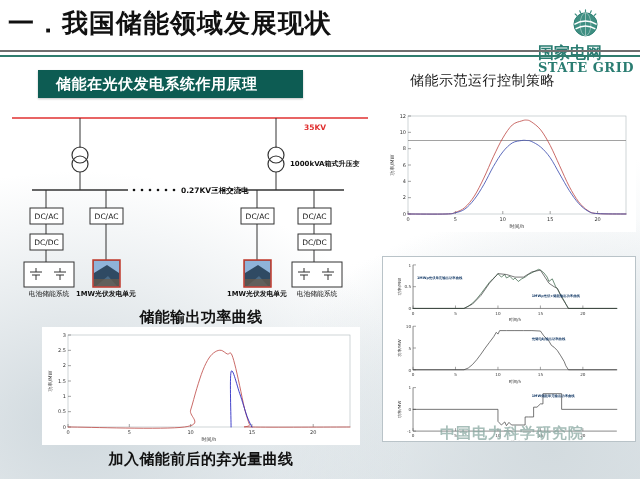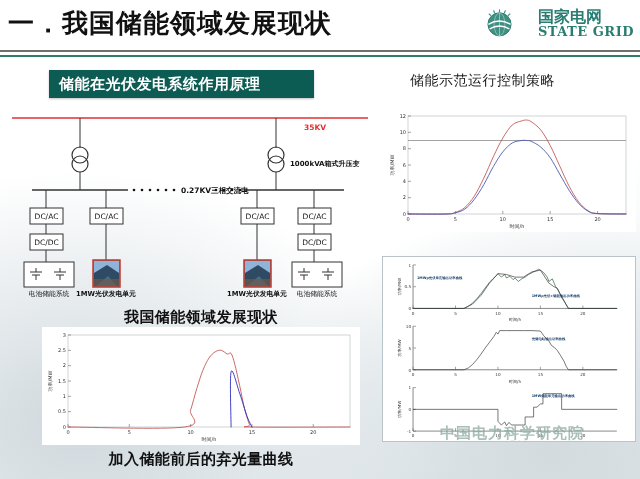--- a/index.html
+++ b/index.html
@@ -17,35 +17,34 @@
   }
   
   .header{position:absolute;left:0;top:0;width:640px;height:68px;}
   .header-title{
     position:absolute;left:8px;top:6px;
     font-size:26px;font-weight:700;color:#111;letter-spacing:1px;
     white-space:nowrap;
   }
   .hdr-rule{position:absolute;left:0;top:50px;width:640px;height:2px;background:#6f6f6f;}
   .hdr-rule2{position:absolute;left:0;top:55px;width:640px;height:2px;background:#2f7d6e;}
-  .logo-wrap{position:absolute;right:6px;top:7px;display:flex;align-items:center;gap:22px;}
+  .logo-wrap{position:absolute;right:6px;top:7px;display:flex;align-items:center;gap:5px;flex-direction:column;}
   .logo-mark{width:33px;height:33px;position:relative;}
   .logo-text{display:flex;flex-direction:column;line-height:1;}
   .logo-cn{font-size:16px;font-weight:700;color:#2a7d72;letter-spacing:0px;}
   .logo-en{font-size:13px;font-weight:700;color:#2a7d72;letter-spacing:.5px;
            font-family:"DejaVu Serif","Liberation Serif",serif;}
 
   
   .panel-title-left{
     position:absolute;left:38px;top:70px;width:265px;height:28px;
     background:#0d5c53;color:#fff;font-size:15px;font-weight:700;
-    display:flex;align-items:center;padding-left:10px;box-sizing:border-box;
+    display:flex;align-items:center;padding-left:18px;box-sizing:border-box;
     letter-spacing:.5px;
     box-shadow:0 1px 2px rgba(0,0,0,.25);
-    margin-left:11px;
   }
   .panel-title-right{
     position:absolute;left:410px;top:72px;
     font-size:14px;font-weight:400;color:#1a1a1a;letter-spacing:.5px;
   }
   .caption{
     position:absolute;font-size:15px;font-weight:700;color:#111;
     text-align:center;letter-spacing:.4px;white-space:nowrap;
   }
 
@@ -203,21 +202,21 @@
           <line x1="300" y1="165" x2="300" y2="170"></line>
         <line x1="324" y1="158" x2="324" y2="162"></line>
           <line x1="318" y1="162" x2="330" y2="162"></line>
         <line x1="320" y1="165" x2="328" y2="165"></line>
           <line x1="324" y1="165" x2="324" y2="170"></line>
       </g>
       <text x="313" y="186" font-size="6.8" text-anchor="middle" fill="#111">电池储能系统</text>
     </svg>
   </div>
 
-  <div class="caption" style="left:42px;top:308px;width:318px;">我国储能领域发展现状</div>
+  <div class="caption" style="left:42px;top:308px;width:318px;">储能输出功率曲线</div>
 
   <div class="chartbox" id="chart-pv">
     <svg class="chartsvg" viewBox="0 0 252 124">
       <rect x="0" y="0" width="252" height="124" fill="#ffffff"></rect>
       <g id="pvc-body">
           <rect x="24" y="8" width="218" height="98" fill="none" stroke="#b0b8bd" stroke-width="0.6"></rect>
           <line x1="24" y1="106" x2="24" y2="103" stroke="#666" stroke-width="0.6"></line>
           <text x="24" y="113" font-size="5" text-anchor="middle" fill="#333">0</text>
           <line x1="71.3913043478261" y1="106" x2="71.3913043478261" y2="103" stroke="#666" stroke-width="0.6"></line>
           <text x="71.3913043478261" y="113" font-size="5" text-anchor="middle" fill="#333">5</text>

